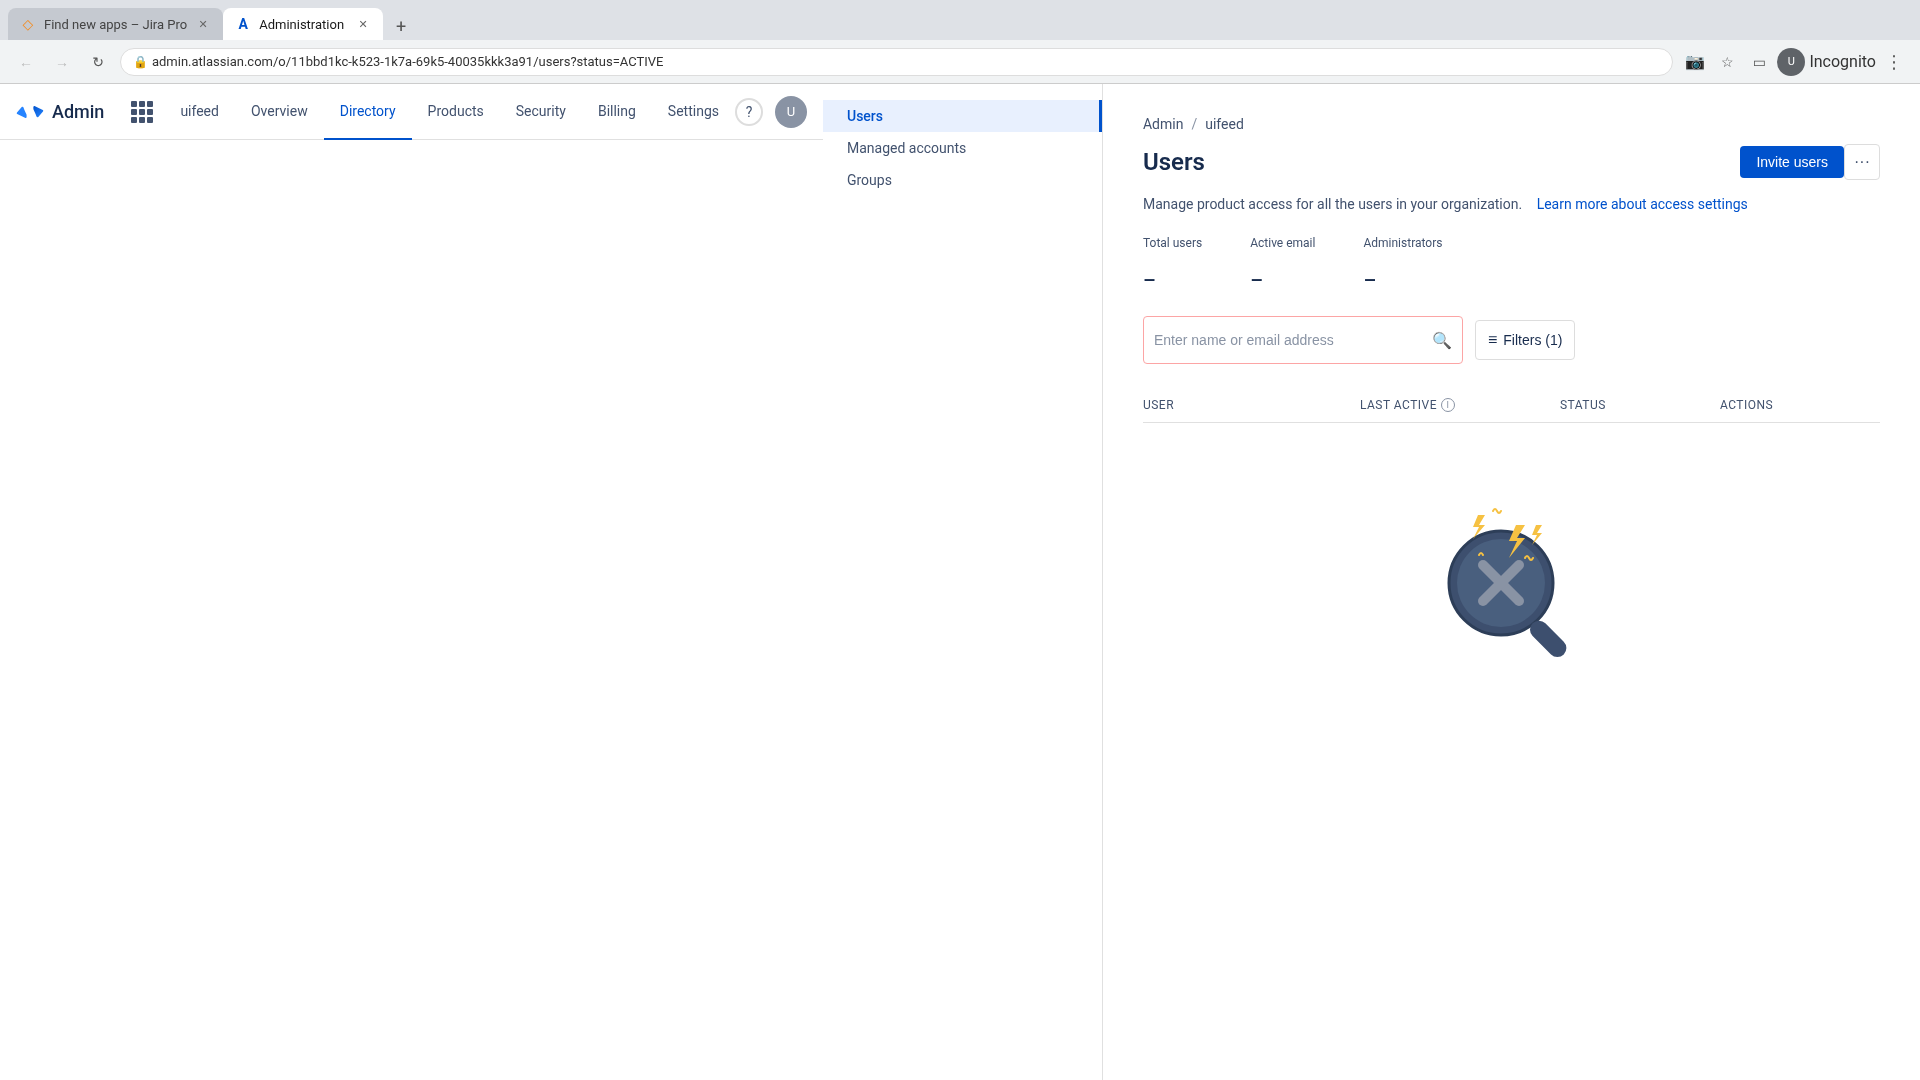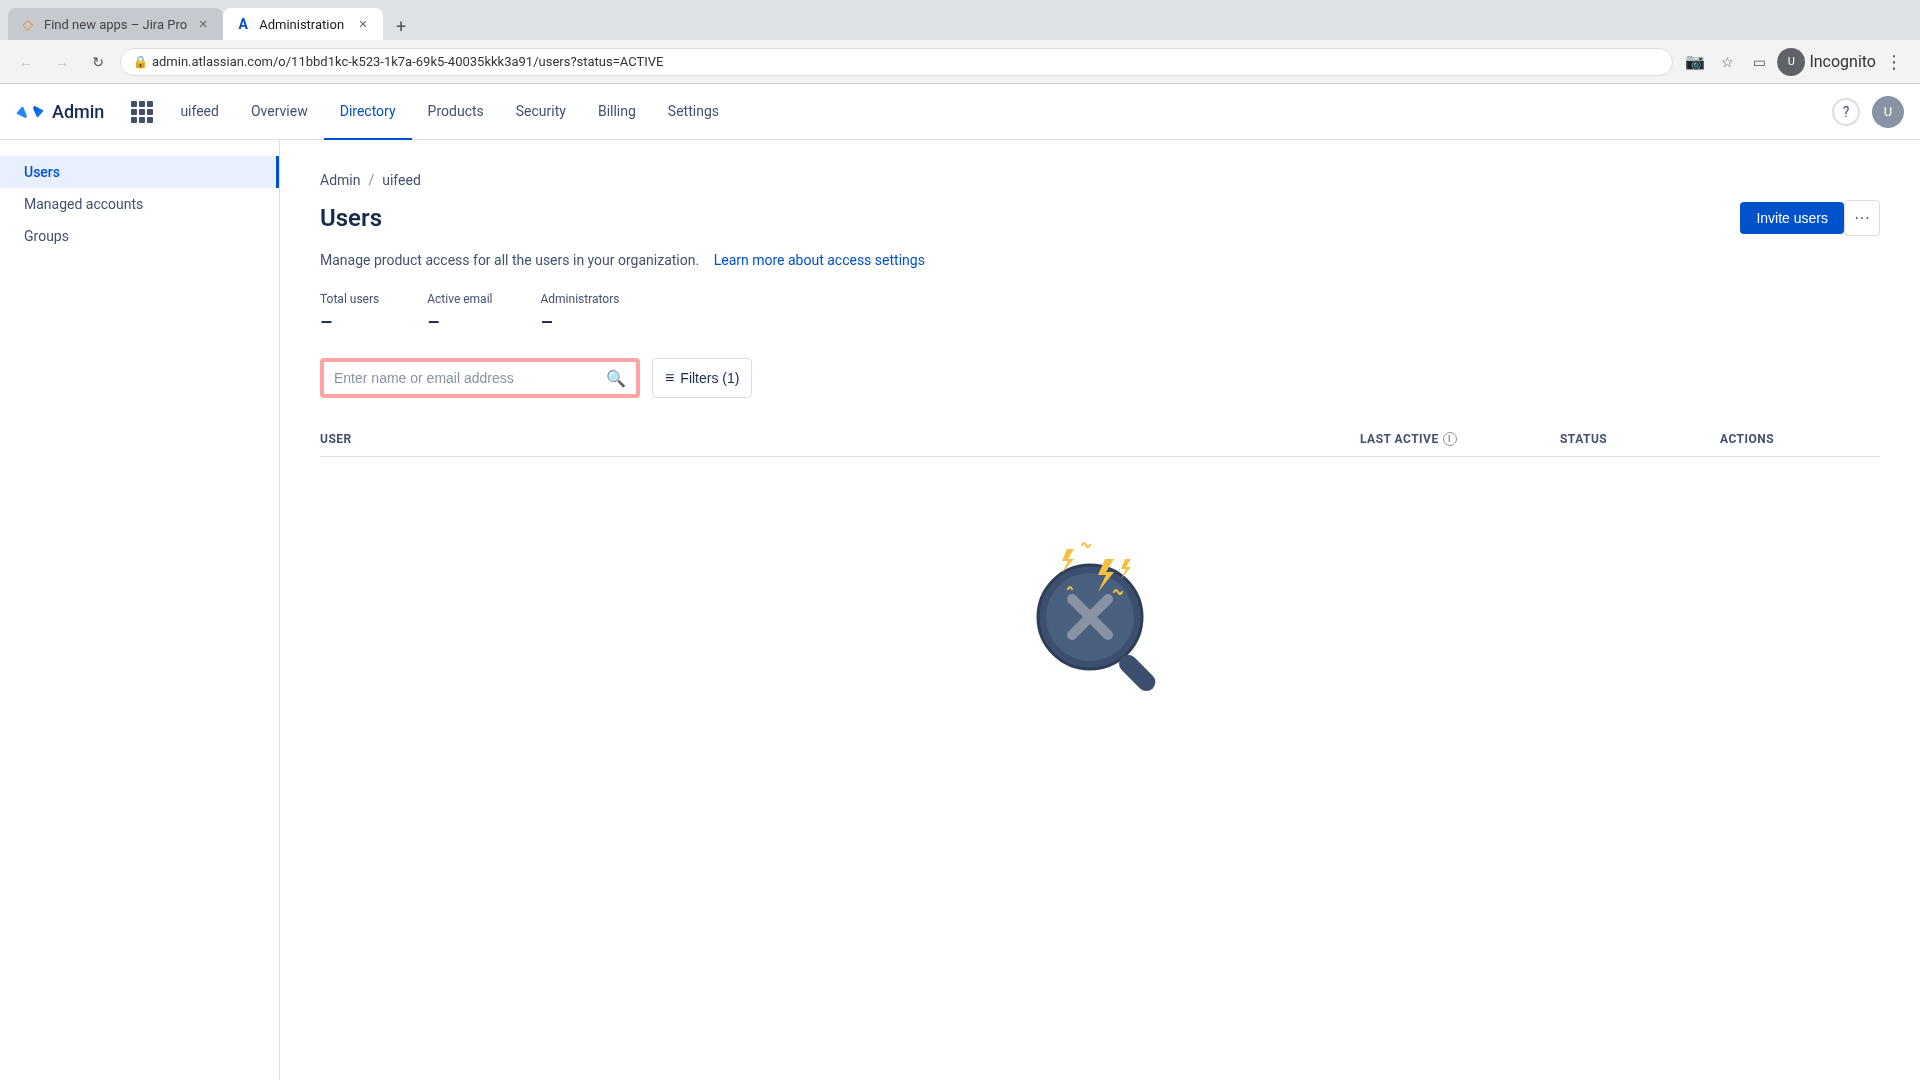--- a/index.html
+++ b/index.html
@@ -18,21 +18,21 @@
     .browser-toolbar { display: flex; align-items: center; padding: 6px 12px; gap: 8px; background: #f1f3f4; border-bottom: 1px solid #ccc; height: 44px; }
     .nav-btn { width: 28px; height: 28px; border-radius: 50%; border: none; background: transparent; cursor: pointer; display: flex; align-items: center; justify-content: center; color: #555; font-size: 14px; }
     .nav-btn.disabled { color: #bbb; cursor: default; }
     .address-bar { flex: 1; height: 28px; background: #fff; border: 1px solid #ddd; border-radius: 14px; padding: 0 12px; font-size: 13px; color: #333; display: flex; align-items: center; }
     .toolbar-actions { display: flex; gap: 4px; align-items: center; }
     .toolbar-icon { width: 28px; height: 28px; border-radius: 50%; border: none; background: transparent; cursor: pointer; display: flex; align-items: center; justify-content: center; color: #555; font-size: 14px; }
     .profile-icon { width: 28px; height: 28px; border-radius: 50%; background: #5f6368; display: flex; align-items: center; justify-content: center; color: #fff; font-size: 11px; }
     .incognito-label { font-size: 16px; color: #333; }
 
     
-    .app { display: flex; flex-direction: column; height: calc(1080px - 84px); }
+    .app { display: flex; flex-direction: row; height: calc(1080px - 84px); }
 
     
     .top-nav { display: flex; align-items: center; padding: 0 16px; border-bottom: 1px solid #e0e0e0; height: 56px; background: #fff; }
     .atlassian-logo { display: flex; align-items: center; gap: 8px; margin-right: 24px; }
     .logo-text { font-size: 18px; font-weight: 500; color: #172b4d; }
     .nav-items { display: flex; align-items: center; gap: 0; flex: 1; }
     .nav-item { padding: 0 16px; height: 56px; display: flex; align-items: center; font-size: 14px; color: #42526e; cursor: pointer; border-bottom: 2px solid transparent; text-decoration: none; }
     .nav-item.active { color: #0052cc; border-bottom: 2px solid #0052cc; }
     .nav-item.uifeed { color: #42526e; font-size: 14px; }
     .nav-right { display: flex; align-items: center; gap: 12px; margin-left: auto; }
@@ -58,35 +58,35 @@
     .page-title { font-size: 24px; font-weight: 600; color: #172b4d; }
     .header-actions { display: flex; align-items: center; }
     .invite-btn { background: #0052cc; color: #fff; border: none; padding: 8px 16px; border-radius: 4px; font-size: 14px; font-weight: 500; cursor: pointer; }
     .more-btn { width: 36px; height: 36px; border: 1px solid #ddd; border-radius: 4px; background: #fff; cursor: pointer; display: flex; align-items: center; justify-content: center; color: #42526e; font-size: 16px; }
 
     .description { font-size: 14px; color: #42526e; margin-bottom: 24px; }
     .description a { color: #0052cc; text-decoration: none; }
 
     
     .stats { display: flex; gap: 48px; margin-bottom: 24px; }
-    .stat-item { display: flex; flex-direction: column; gap: 4px; }
+    .stat-item { display: flex; flex-direction: column; gap: 18px; }
     .stat-label { font-size: 12px; color: #42526e; }
     .stat-value { font-size: 20px; font-weight: 500; color: #172b4d; }
 
     
     .search-filter { display: flex; align-items: center; gap: 12px; margin-bottom: 24px; }
-    .search-box { display: flex; align-items: center; border: 4px solid #fca5a5; border-radius: 4px; padding: 0 10px; height: 40px; width: 320px; gap: 8px; background: #fff; }
+    .search-box { display: flex; align-items: center; border: 1px solid #fca5a5; border-radius: 4px; padding: 0 10px; height: 48px; width: 320px; gap: 8px; background: #fff; }
     .search-input { border: none; outline: none; flex: 1; font-size: 14px; color: #172b4d; }
     .search-input::placeholder { color: #8993a4; }
     .search-icon { color: #42526e; font-size: 16px; }
     .filter-btn { display: flex; align-items: center; gap: 6px; padding: 0 12px; height: 40px; border: 1px solid #ddd; border-radius: 4px; background: #fff; cursor: pointer; font-size: 14px; color: #172b4d; }
 
     
     .table-header { display: grid; grid-template-columns: 1fr 200px 160px 160px; gap: 0; border-bottom: 1px solid #e0e0e0; padding: 10px 0; }
-    .col-header { font-size: 12px; font-weight: 700; color: #42526e; text-transform: uppercase; letter-spacing: 0.04em; display: flex; align-items: flex-end; gap: 4px; }
+    .col-header { font-size: 12px; font-weight: 400; color: #42526e; text-transform: uppercase; letter-spacing: 0.04em; display: flex; align-items: flex-end; gap: 4px; }
     .info-icon { width: 14px; height: 14px; border-radius: 50%; border: 1px solid #8993a4; display: flex; align-items: center; justify-content: center; font-size: 9px; color: #8993a4; cursor: pointer; }
 
     
     .empty-state { display: flex; flex-direction: column; align-items: center; justify-content: center; padding: 60px 0; }
 
     
     .waffle { display: grid; grid-template-columns: repeat(3,6px); grid-template-rows: repeat(3,6px); gap: 2px; }
     .waffle-dot { width: 6px; height: 6px; background: #42526e; border-radius: 1px; }
   </style>
 </head>

